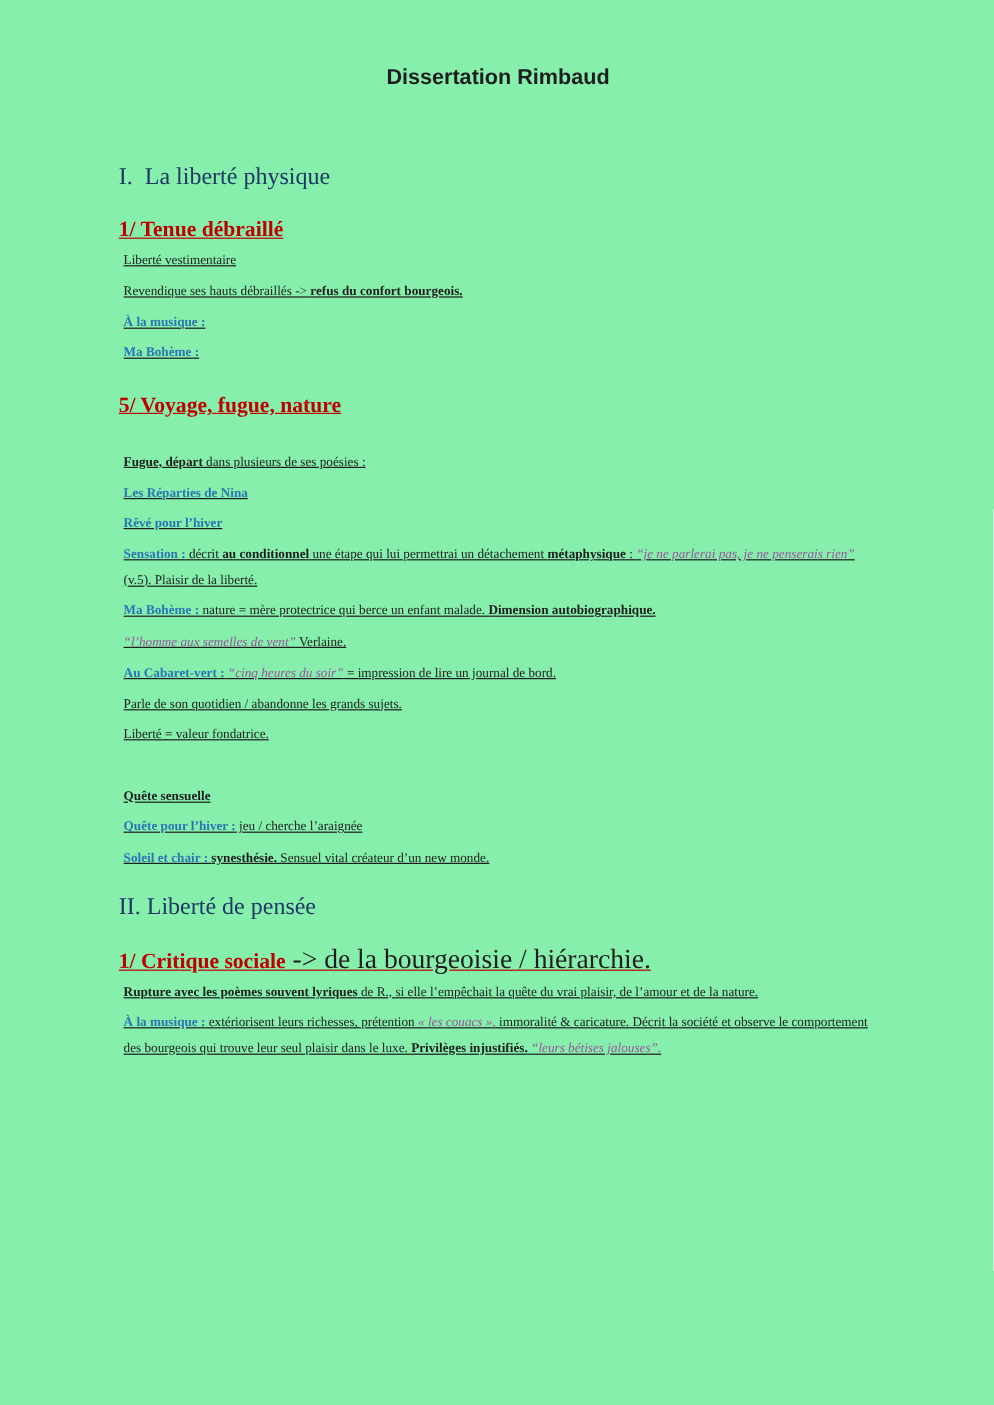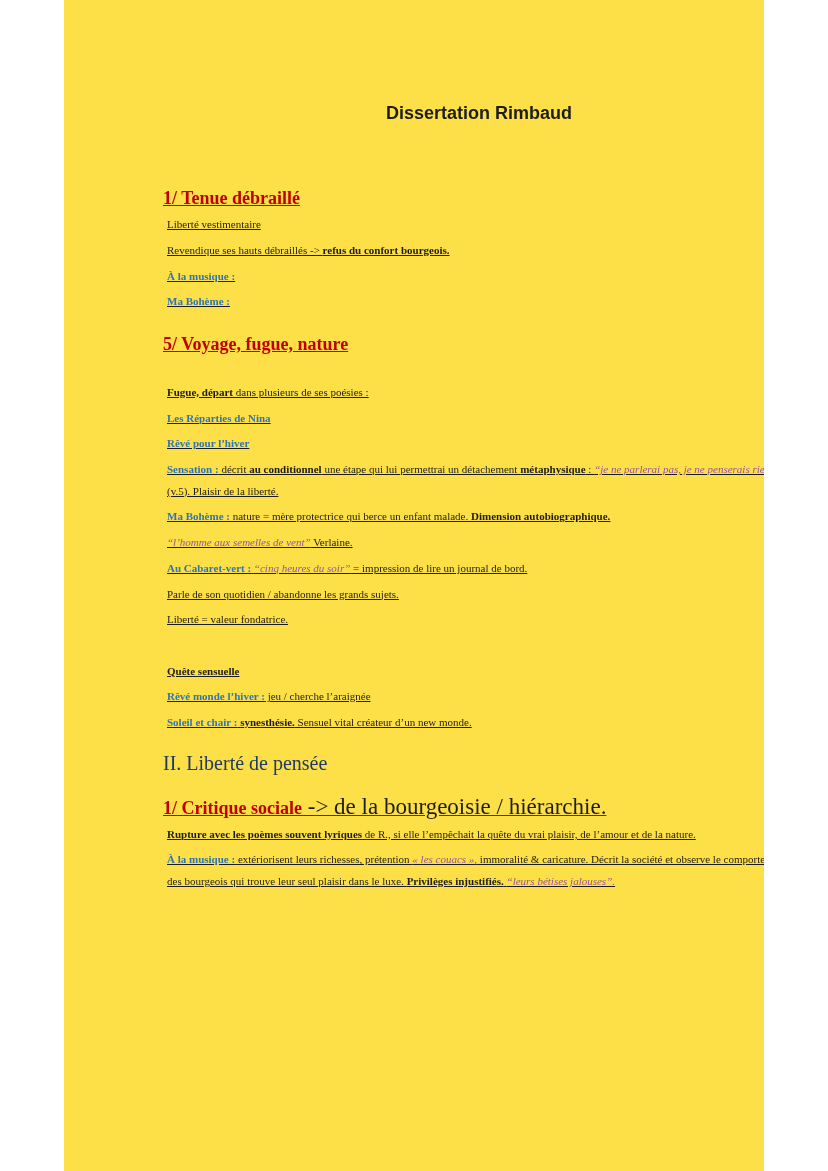--- a/index.html
+++ b/index.html
@@ -3,26 +3,26 @@
 <meta charset="utf-8">
 <title>Dissertation Rimbaud</title>
 <style>
   html, body {
     margin: 0;
     padding: 0;
     background: #ffffff;
   }
   .page {
     position: relative;
-    width: 700px;
+    width: 828px;
     height: 1171px;
     margin: 0 auto;
-    background: #fde047;
+    background: #86efac;
     box-sizing: border-box;
-    padding: 102px 97px 0 99px;
+    padding: 53px 97px 0 99px;
     overflow: hidden;
     font-family: "Liberation Serif", "DejaVu Serif", serif;
     color: var(--c-body, #1d1d1f);
   }
   .content { width: 632px; }
 
   .b-title {
     font-family: "Liberation Sans", "DejaVu Sans", sans-serif;
     font-weight: bold;
     font-size: 18px;
@@ -67,38 +67,39 @@
   }
 </style>
 </head>
 <body>
 
 <div class="page">
   <div class="content">
       <div class="b-title"><span class="s-bold">Dissertation Rimbaud</span></div>
       <div class="b-blank"></div>
       <div class="b-blank"></div>
+      <div class="b-h1"><span class="s-plain">I.&nbsp; La liberté physique</span></div>
       <div class="b-h2"><span class="s-red">1/ Tenue débraillé</span></div>
       <div class="b-p"><span class="s-plain">Liberté vestimentaire</span></div>
       <div class="b-p"><span class="s-plain">Revendique ses hauts débraillés -&gt; </span><span class="s-bold">refus du confort bourgeois.</span></div>
       <div class="b-p"><span class="s-blue">À la musique :</span></div>
       <div class="b-p"><span class="s-blue">Ma Bohème :</span></div>
       <div class="b-h2"><span class="s-red">5/ Voyage, fugue, nature</span></div>
       <div class="b-blank"></div>
       <div class="b-p"><span class="s-bold">Fugue, départ</span><span class="s-plain"> dans plusieurs de ses poésies :</span></div>
       <div class="b-p"><span class="s-blue">Les Réparties de Nina</span></div>
       <div class="b-p"><span class="s-blue">Rêvé pour l’hiver</span></div>
       <div class="b-p"><span class="s-blue">Sensation :</span><span class="s-plain"> décrit </span><span class="s-bold">au conditionnel</span><span class="s-plain"> une étape qui lui permettrai un détachement </span><span class="s-bold">métaphysique</span><span class="s-plain"> : </span><span class="s-purple">“je ne parlerai pas, je ne penserais rien”</span><span class="s-plain"> (v.5). Plaisir de la liberté.</span></div>
       <div class="b-p"><span class="s-blue">Ma Bohème :</span><span class="s-plain"> nature = mère protectrice qui berce un enfant malade. </span><span class="s-bold">Dimension autobiographique.</span></div>
       <div class="b-p"><span class="s-purple">“l’homme aux semelles de vent”</span><span class="s-plain"> Verlaine.</span></div>
       <div class="b-p"><span class="s-blue">Au Cabaret-vert :</span><span class="s-plain"> </span><span class="s-purple">“cinq heures du soir”</span><span class="s-plain"> = impression de lire un journal de bord.</span></div>
       <div class="b-p"><span class="s-plain">Parle de son quotidien / abandonne les grands sujets.</span></div>
       <div class="b-p"><span class="s-plain">Liberté = valeur fondatrice.</span></div>
       <div class="b-blank"></div>
       <div class="b-p"><span class="s-bold">Quête sensuelle</span></div>
-      <div class="b-p"><span class="s-blue">Rêvé monde l’hiver :</span><span class="s-plain"> jeu / cherche l’araignée</span></div>
+      <div class="b-p"><span class="s-blue">Quête pour l’hiver :</span><span class="s-plain"> jeu / cherche l’araignée</span></div>
       <div class="b-p"><span class="s-blue">Soleil et chair :</span><span class="s-plain"> </span><span class="s-bold">synesthésie.</span><span class="s-plain"> Sensuel vital créateur d’un new monde.</span></div>
       <div class="b-h1"><span class="s-plain">II. Liberté de pensée</span></div>
       <div class="b-h2"><span class="s-red">1/ Critique sociale</span><span class="s-plain"> -&gt; de la bourgeoisie / hiérarchie.</span></div>
       <div class="b-p"><span class="s-bold">Rupture avec les poèmes souvent lyriques</span><span class="s-plain"> de R., si elle l’empêchait la quête du vrai plaisir, de l’amour et de la nature.</span></div>
       <div class="b-p"><span class="s-blue">À la musique :</span><span class="s-plain"> extériorisent leurs richesses, prétention </span><span class="s-purple">« les couacs »,</span><span class="s-plain"> immoralité &amp; caricature. Décrit la société et observe le comportement des bourgeois qui trouve leur seul plaisir dans le luxe. </span><span class="s-bold">Privilèges injustifiés.</span><span class="s-plain"> </span><span class="s-purple">“leurs bétises jalouses”.</span></div>
     </div>
 </div>
 
 </body></html>

